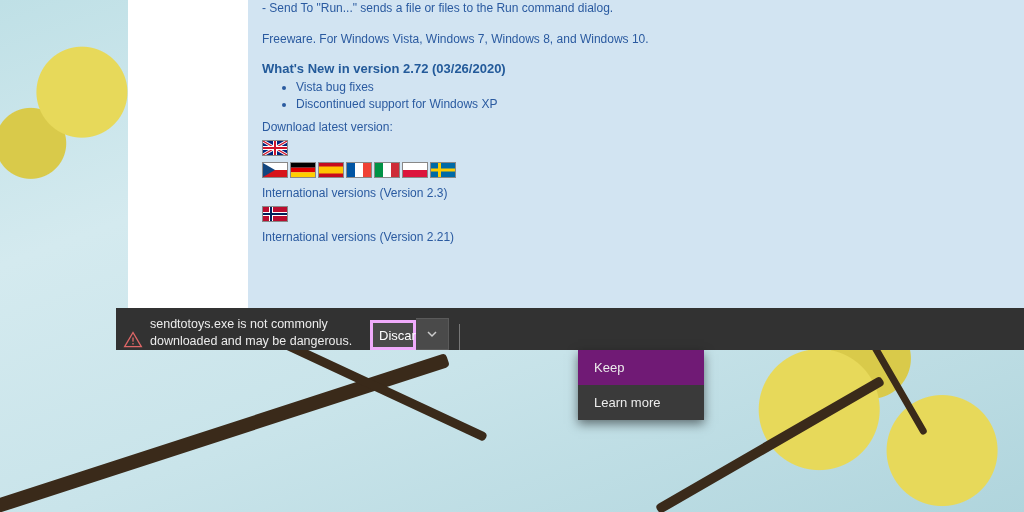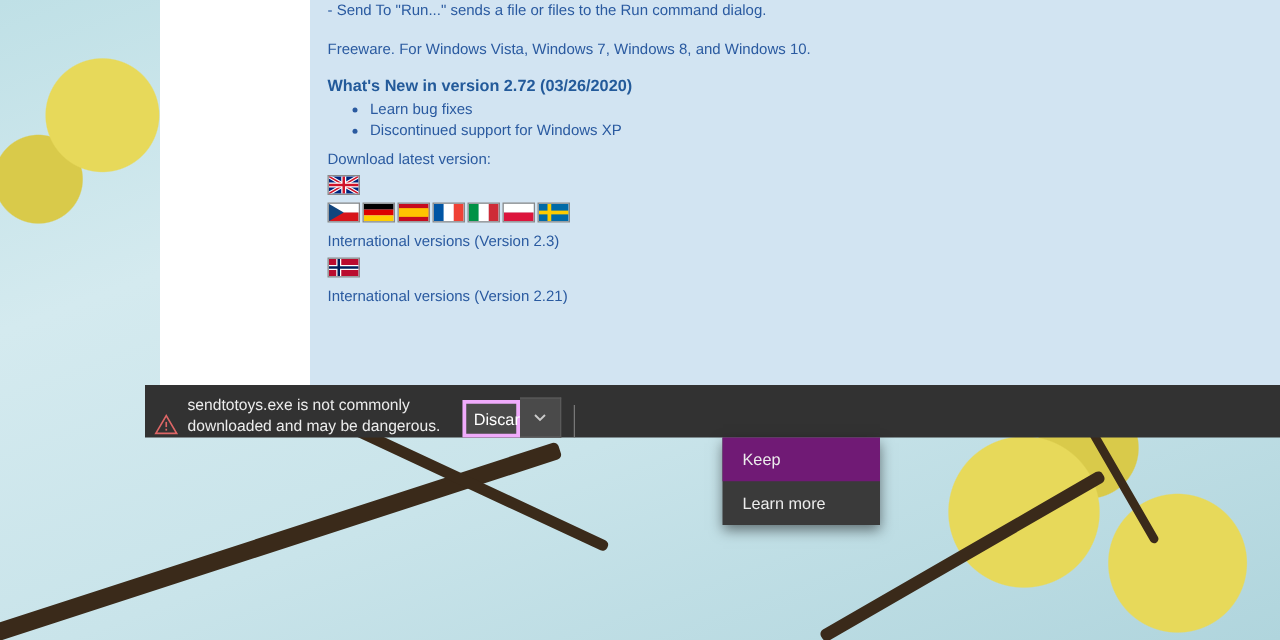--- a/index.html
+++ b/index.html
@@ -46,21 +46,21 @@
 <div class="branch b3"></div>
 <div class="branch b4"></div>
 
 <div class="page">
   <div class="sidebar"></div>
   <div class="content">
     <div class="desc">- Send To "Run..." sends a file or files to the Run command dialog.</div>
     <div class="desc" style="margin-top:14px">Freeware. For Windows Vista, Windows 7, Windows 8, and Windows 10.</div>
     <div class="heading">What's New in version 2.72 (03/26/2020)</div>
     <ul class="changes">
-      <li>Learn bug fixes</li>
+      <li>Vista bug fixes</li>
       <li>Discontinued support for Windows XP</li>
     </ul>
     <div class="link">Download latest version:</div>
     <div class="flagrow">
       <a class="flag">
           <svg width="24" height="14">
             <rect width="24" height="14" fill="#00247d"></rect>
             <path d="M0 0L24 14M24 0L0 14" stroke="#fff" stroke-width="3"></path>
             <path d="M0 0L24 14M24 0L0 14" stroke="#cf142b" stroke-width="1.2"></path>
             <path d="M12 0V14M0 7H24" stroke="#fff" stroke-width="4"></path>

